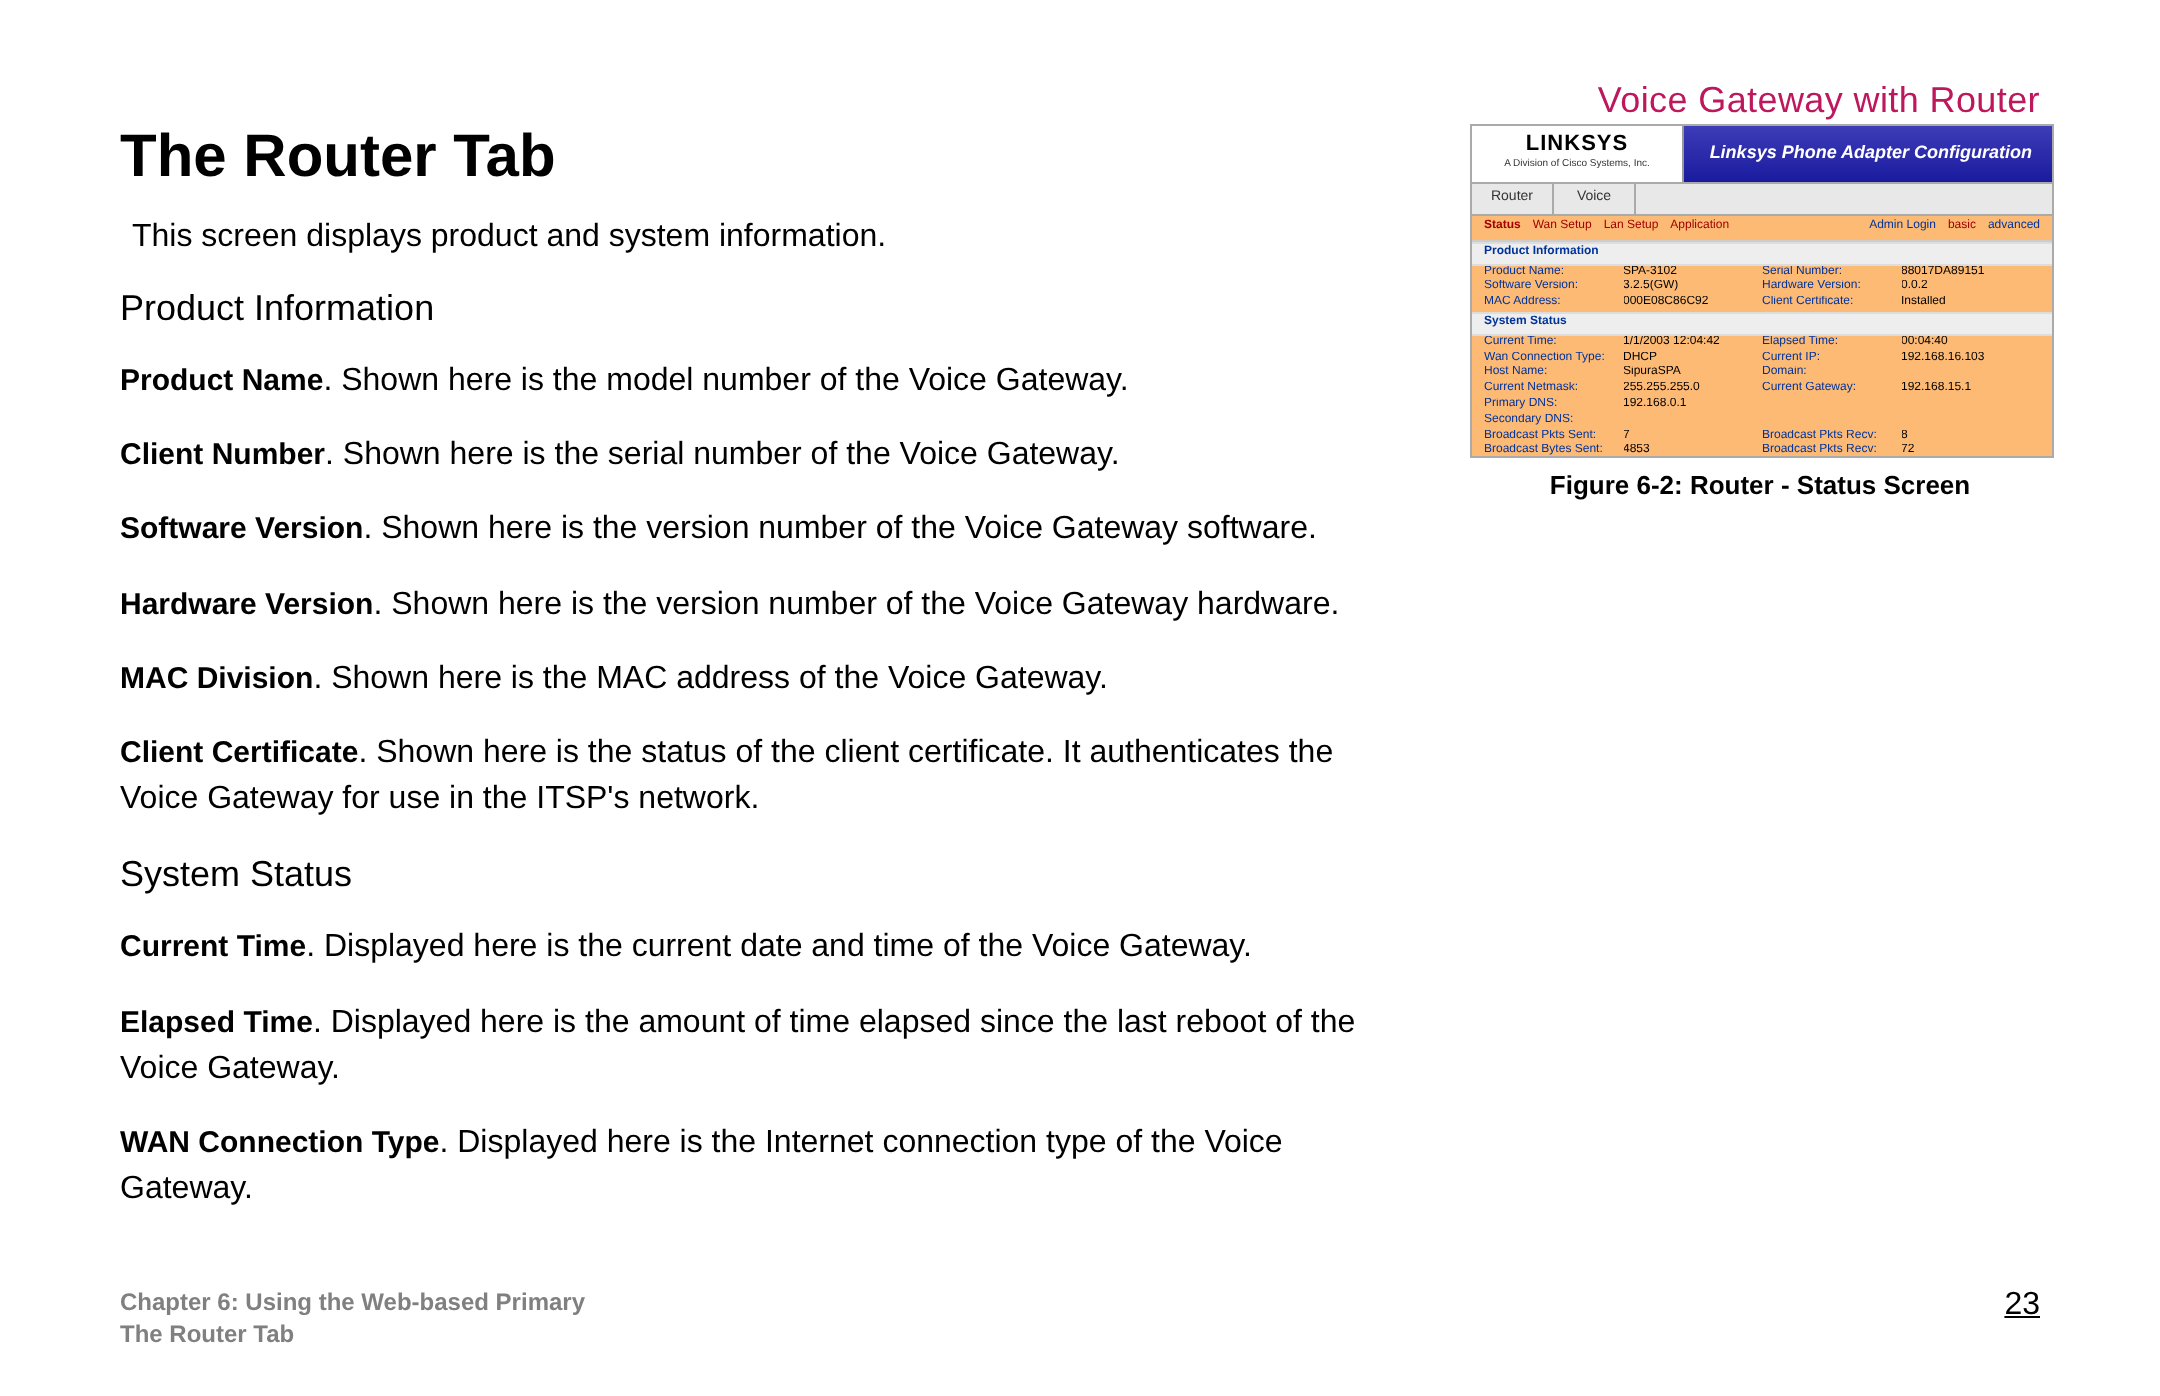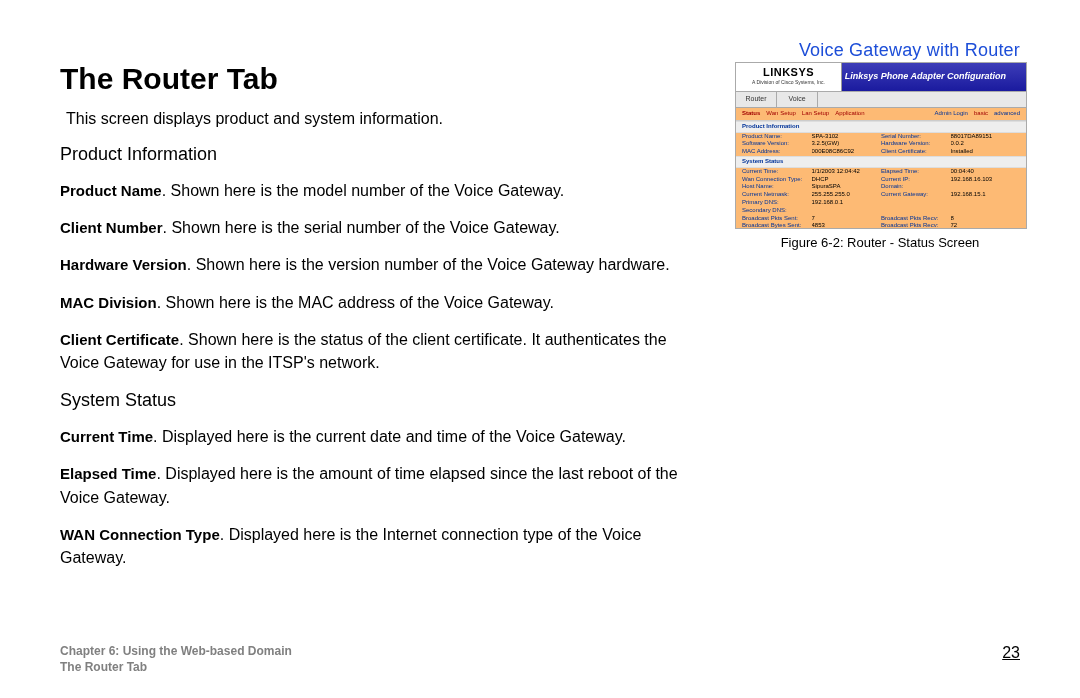--- a/index.html
+++ b/index.html
@@ -20,21 +20,21 @@
     padding: 38px 60px 20px 60px;
     box-sizing: border-box;
   }
   .header-right {
     position: absolute;
     top: 40px;
     right: 60px;
     font-family: "Arial Narrow", Arial, sans-serif;
     font-size: 18px;
     font-weight: 400;
-    color: #1d4ed8;
+    color: #be185d;
     letter-spacing: 0.2px;
   }
   .main-title {
     font-size: 30px;
     font-weight: 700;
     font-family: "Arial Narrow", Arial, sans-serif;
     margin: 24px 0 4px 0;
     letter-spacing: 0px;
   }
   .sub-title {
@@ -90,21 +90,21 @@
   
   .screenshot-wrap {
     position: absolute;
     top: 62px;
     right: 55px;
     width: 290px;
   }
   .caption {
     font-family: Arial, sans-serif;
     font-size: 13px;
-    font-weight: 400;
+    font-weight: 700;
     text-align: center;
     margin-top: 6px;
   }
   .router-screen {
     width: 290px;
     height: 165px;
     border: 1px solid #aaa;
     background: #fdba74;
     font-size: 6px;
     line-height: 1.3;
@@ -123,21 +123,21 @@
   }
   .rs-logo .brand { font-family: Arial Black, Arial, sans-serif; font-size: 11px; font-weight: 900; letter-spacing: 0.5px; color: #000; }
   .rs-logo .sub { font-size: 5px; color: #333; }
   .rs-banner {
     flex: 1;
     background: linear-gradient(#3d3db8, #1a1a9e);
     color: #fff;
     text-align: right;
     font-style: italic;
     font-size: 9px;
-    padding: 8px 20px 0 0;
+    padding: 8px 10px 0 0;
     font-weight: 600;
   }
   .rs-tabs {
     display: flex;
     height: 15px;
     background: #e8e8e8;
     border-top: 1px solid #aaa;
     border-bottom: 1px solid #aaa;
   }
   .rs-tab {
@@ -185,20 +185,21 @@
   <div class="header-right">Voice Gateway with Router</div>
 
   <div class="left-col">
     <div class="main-title">The Router Tab</div>
     <div class="intro">This screen displays product and system information.</div>
 
     <div class="section-head">Product Information</div>
 
     <div class="field-line"><b>Product Name</b><span>. Shown here is the model number of the Voice Gateway.</span></div>
     <div class="field-line"><b>Client Number</b><span>. Shown here is the serial number of the Voice Gateway.</span></div>
+    <div class="field-line"><b>Software Version</b><span>. Shown here is the version number of the Voice Gateway software.</span></div>
     <div class="field-line"><b>Hardware Version</b><span>. Shown here is the version number of the Voice Gateway hardware.</span></div>
     <div class="field-line"><b>MAC Division</b><span>. Shown here is the MAC address of the Voice Gateway.</span></div>
     <div class="field-line"><b>Client Certificate</b><span>. Shown here is the status of the client certificate. It authenticates the Voice Gateway for use in the ITSP's network.</span></div>
 
     <div class="section-head">System Status</div>
 
     <div class="field-line"><b>Current Time</b><span>. Displayed here is the current date and time of the Voice Gateway.</span></div>
     <div class="field-line"><b>Elapsed Time</b><span>. Displayed here is the amount of time elapsed since the last reboot of the Voice Gateway.</span></div>
     <div class="field-line"><b>WAN Connection Type</b><span>. Displayed here is the Internet connection type of the Voice Gateway.</span></div>
   </div>
@@ -297,18 +298,18 @@
             <div class="lbl">Broadcast Pkts Recv:</div>
             <div>72</div>
           </div>
         </div>
 
     </div>
     <div class="caption">Figure 6-2: Router - Status Screen</div>
   </div>
 
   <div class="footer">
-    <span>Chapter 6: Using the Web-based Domain</span>
+    <span>Chapter 6: Using the Web-based Primary</span>
     <span class="line2">The Router Tab</span>
     <span class="pnum">23</span>
   </div>
 
 </div>
 
 </body></html>

